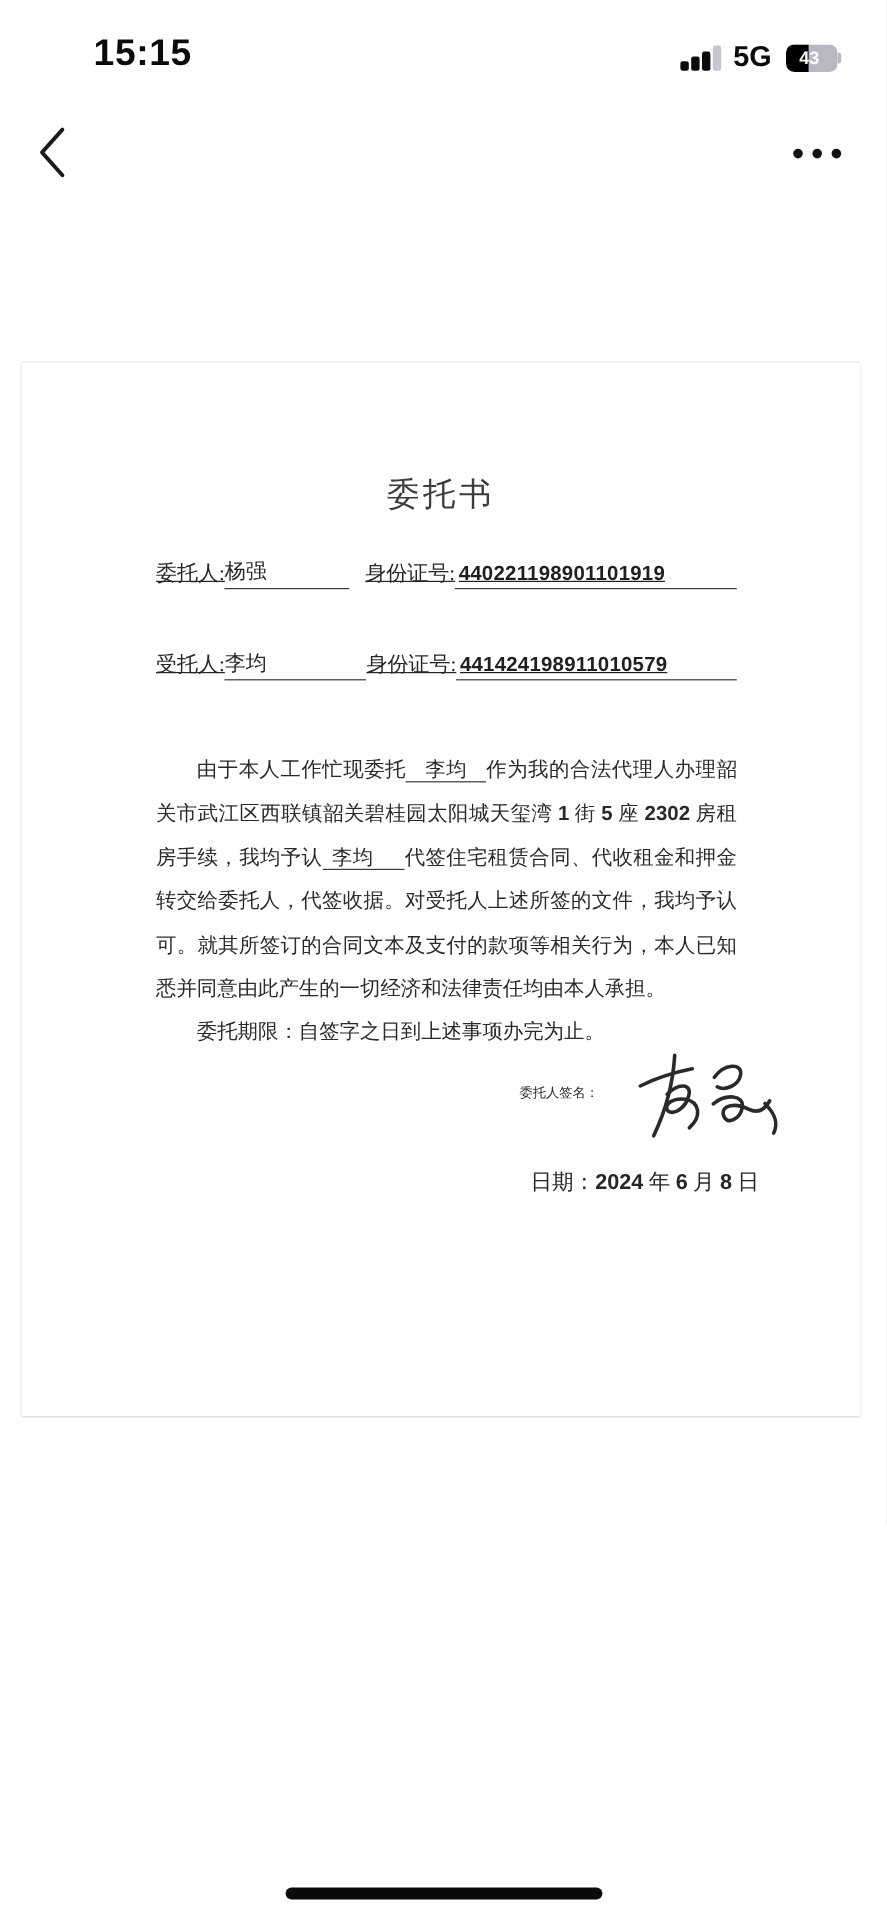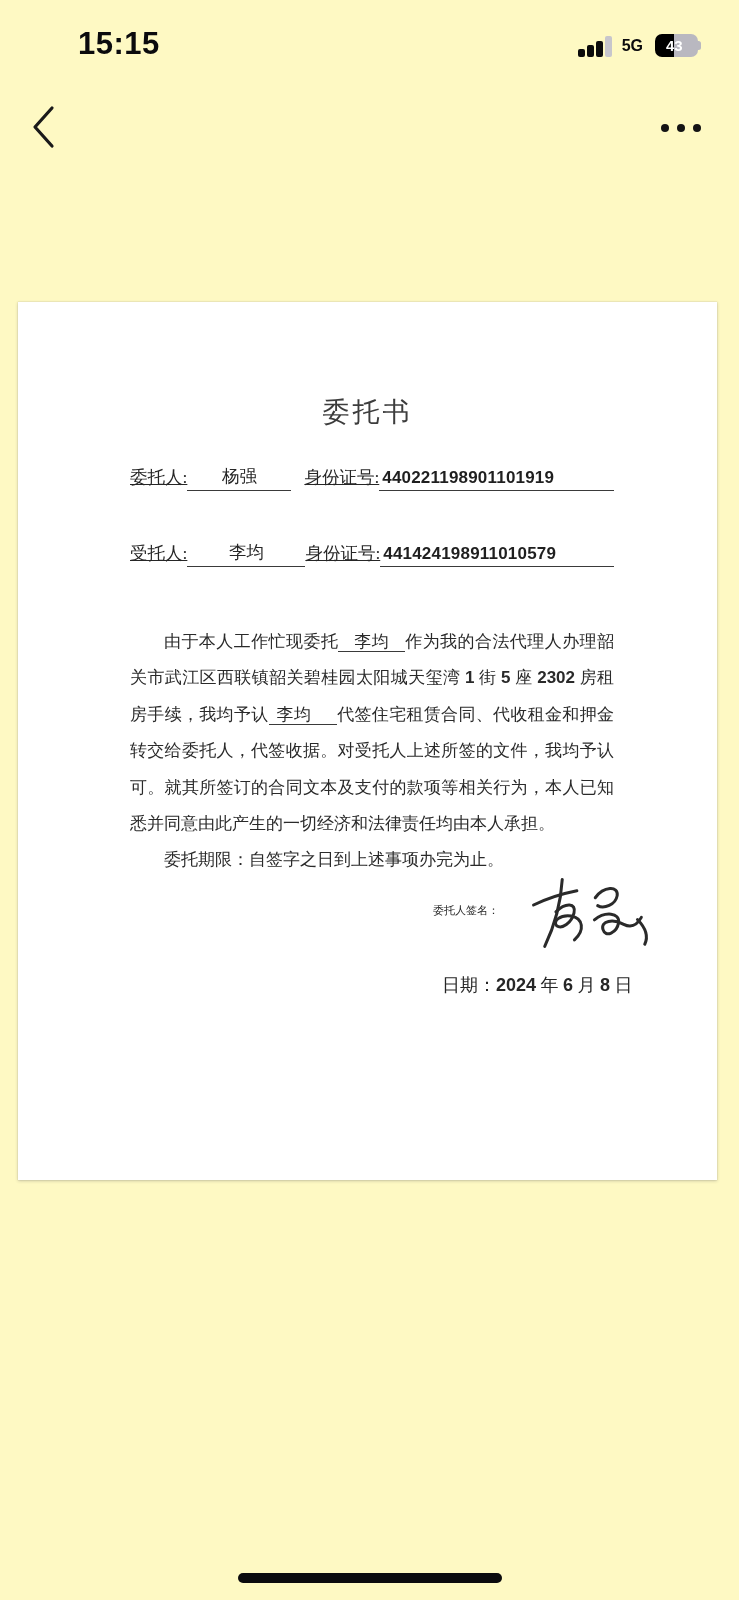--- a/index.html
+++ b/index.html
@@ -1,33 +1,33 @@
 <!DOCTYPE html>
 <html><head>
 <meta charset="utf-8">
 <style>
   * { margin:0; padding:0; box-sizing:border-box; }
   html,body { background:#d8d6db; }
   .screen{
     position:relative; width:739px; height:1600px; margin:0 auto;
-    background:#fef9c3; overflow:hidden;
+    background:#ffffff; overflow:hidden;
     font-family:"Liberation Serif","DejaVu Serif",serif; color:#262626;
   }
   
   .statusbar{ position:absolute; left:0; top:0; width:739px; height:80px; }
   .time{
     position:absolute; left:78px; top:26px; font-size:31px; font-weight:700;
     font-family:"Liberation Sans","DejaVu Sans",sans-serif; color:#0b0b0d; letter-spacing:.5px;
   }
   .sb-right{ position:absolute; right:38px; top:34px; display:flex; align-items:center; gap:10px; }
   .signal{ display:flex; align-items:flex-end; gap:2.5px; height:22px; }
   .sig-bar{ width:6.5px; border-radius:2px; background:#0b0b0b; }
   .sig-b1{height:8px;} .sig-b2{height:12px;} .sig-b3{height:16px;}
   .sig-b4{height:21px; background:#c7c6cc;}
-  .net{ font-family:"Liberation Sans","DejaVu Sans",sans-serif; font-size:16px; font-weight:600; color:#0b0b0d; }
+  .net{ font-family:"Liberation Sans","DejaVu Sans",sans-serif; font-size:24px; font-weight:600; color:#0b0b0d; }
   .battery{ position:relative; width:46px; height:23px; margin-left:2px; }
   .batt-body{ width:43px; height:23px; border-radius:7px; overflow:hidden; display:flex;
     font-family:"Liberation Sans","DejaVu Sans",sans-serif; font-weight:700; font-size:15px; color:#fff; }
   .batt-left{ width:45%; background:#000; display:flex; align-items:center; justify-content:flex-end; }
   .batt-right{ flex:1; background:#b9b8c0; display:flex; align-items:center; justify-content:flex-start; }
   .batt-cap{ position:absolute; right:0; top:7px; width:3px; height:9px; background:#b9b8c0; border-radius:0 2.5px 2.5px 0; }
   
   .navbar{ position:absolute; left:0; top:96px; width:739px; height:70px; }
   .back-btn{ position:absolute; left:22px; top:4px; width:44px; height:56px; display:flex; align-items:center; justify-content:center; cursor:pointer; background:none; border:none; }
   .more-btn{ position:absolute; right:28px; top:18px; width:60px; height:28px; display:flex; align-items:center; justify-content:center; gap:8px; cursor:pointer; background:none; border:none; }
@@ -35,24 +35,24 @@
   
   .doc-page{
     position:absolute; left:18px; top:302px; width:699px; height:878px;
     background:#ffffff; box-shadow:0 1px 3px rgba(60,60,70,.25), 0 0 1px rgba(60,60,70,.3);
   }
   .doc-title{ position:absolute; top:92px; left:0; width:100%; text-align:center;
     font-size:27px; letter-spacing:3px; color:#3c3c3c; }
   .party-row{ position:absolute; left:112px; width:484px; display:flex; align-items:flex-end; font-size:17.5px; white-space:nowrap; }
   .party-row.r1{ top:162px; } .party-row.r2{ top:238px; }
   .p-lbl{ padding-bottom:2px;text-decoration:underline; }
-  .p-name{ border-bottom:1.5px solid #3a3a3a; text-align:center; padding-bottom:2px; }
+  .p-name{ border-bottom:1.5px solid #3a3a3a; padding-bottom:2px; }
   .r1 .p-name{ width:104px; margin-right:13px; } .r2 .p-name{ width:118px; }
   .p-id{ flex:1; border-bottom:1.5px solid #3a3a3a; padding:0 0 2px 3px;
-    font-family:"Liberation Sans","DejaVu Sans",sans-serif; font-weight:700; font-size:17px; letter-spacing:.2px; color:#1f1f1f; }
+    font-family:"Liberation Sans","DejaVu Sans",sans-serif; font-weight:700; font-size:17px; letter-spacing:.2px; color:#1f1f1f;text-decoration:underline; }
   .doc-body{ position:absolute; left:112px; top:322px; width:484px; font-size:17px; line-height:36.4px; color:#2a2a2a; }
   .bodyline{ white-space:nowrap; }
   .bodyline.justify{ white-space:normal; text-align:justify; text-align-last:justify; }
   .bodyline.indent{ text-indent:34px; }
   .seg-u{ border-bottom:1.5px solid #3a3a3a; padding:0 16px; }
   .seg-u.wide{ padding:0 26px 0 8px; }
   .seg-n{ font-family:"Liberation Sans","DejaVu Sans",sans-serif; font-weight:600; }
   .sig-row{ position:absolute; left:415px; top:601px; font-size:11px; white-space:nowrap; }
   .sig-svg{ position:absolute; left:508px; top:570px; width:130px; height:80px; }
   .date-row{ position:absolute; left:424px; top:671px; font-size:18px; white-space:nowrap; }

